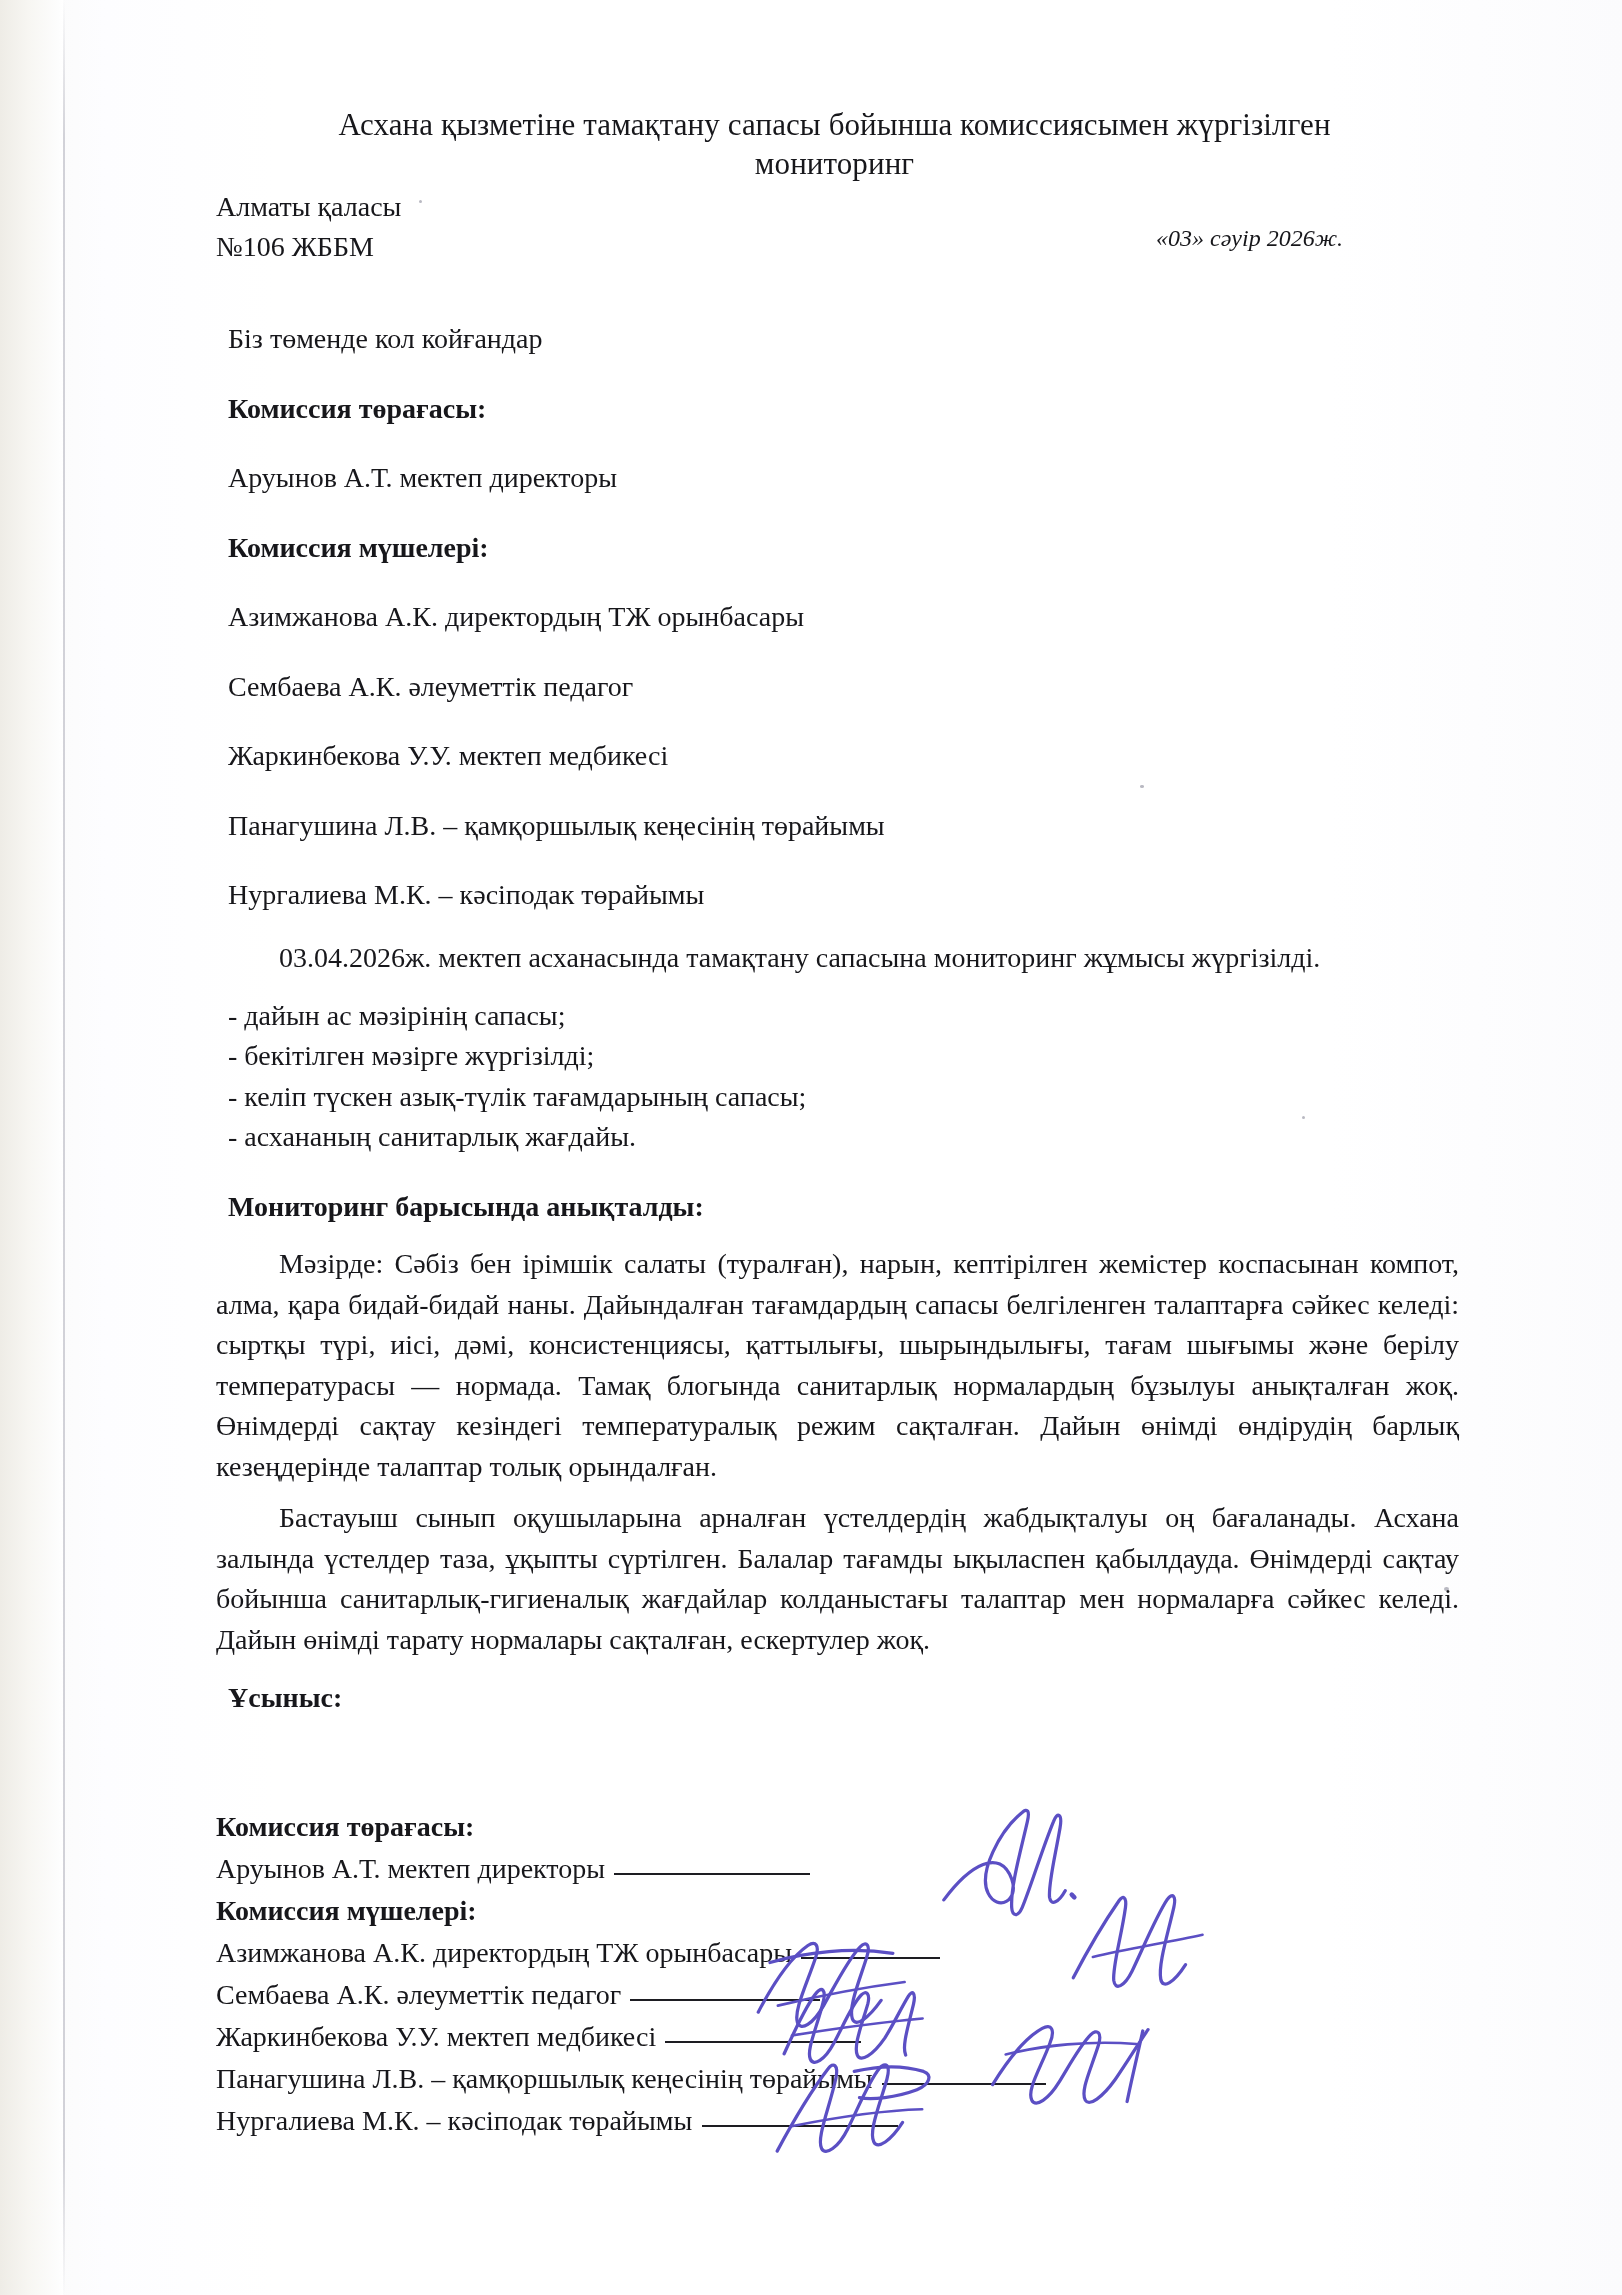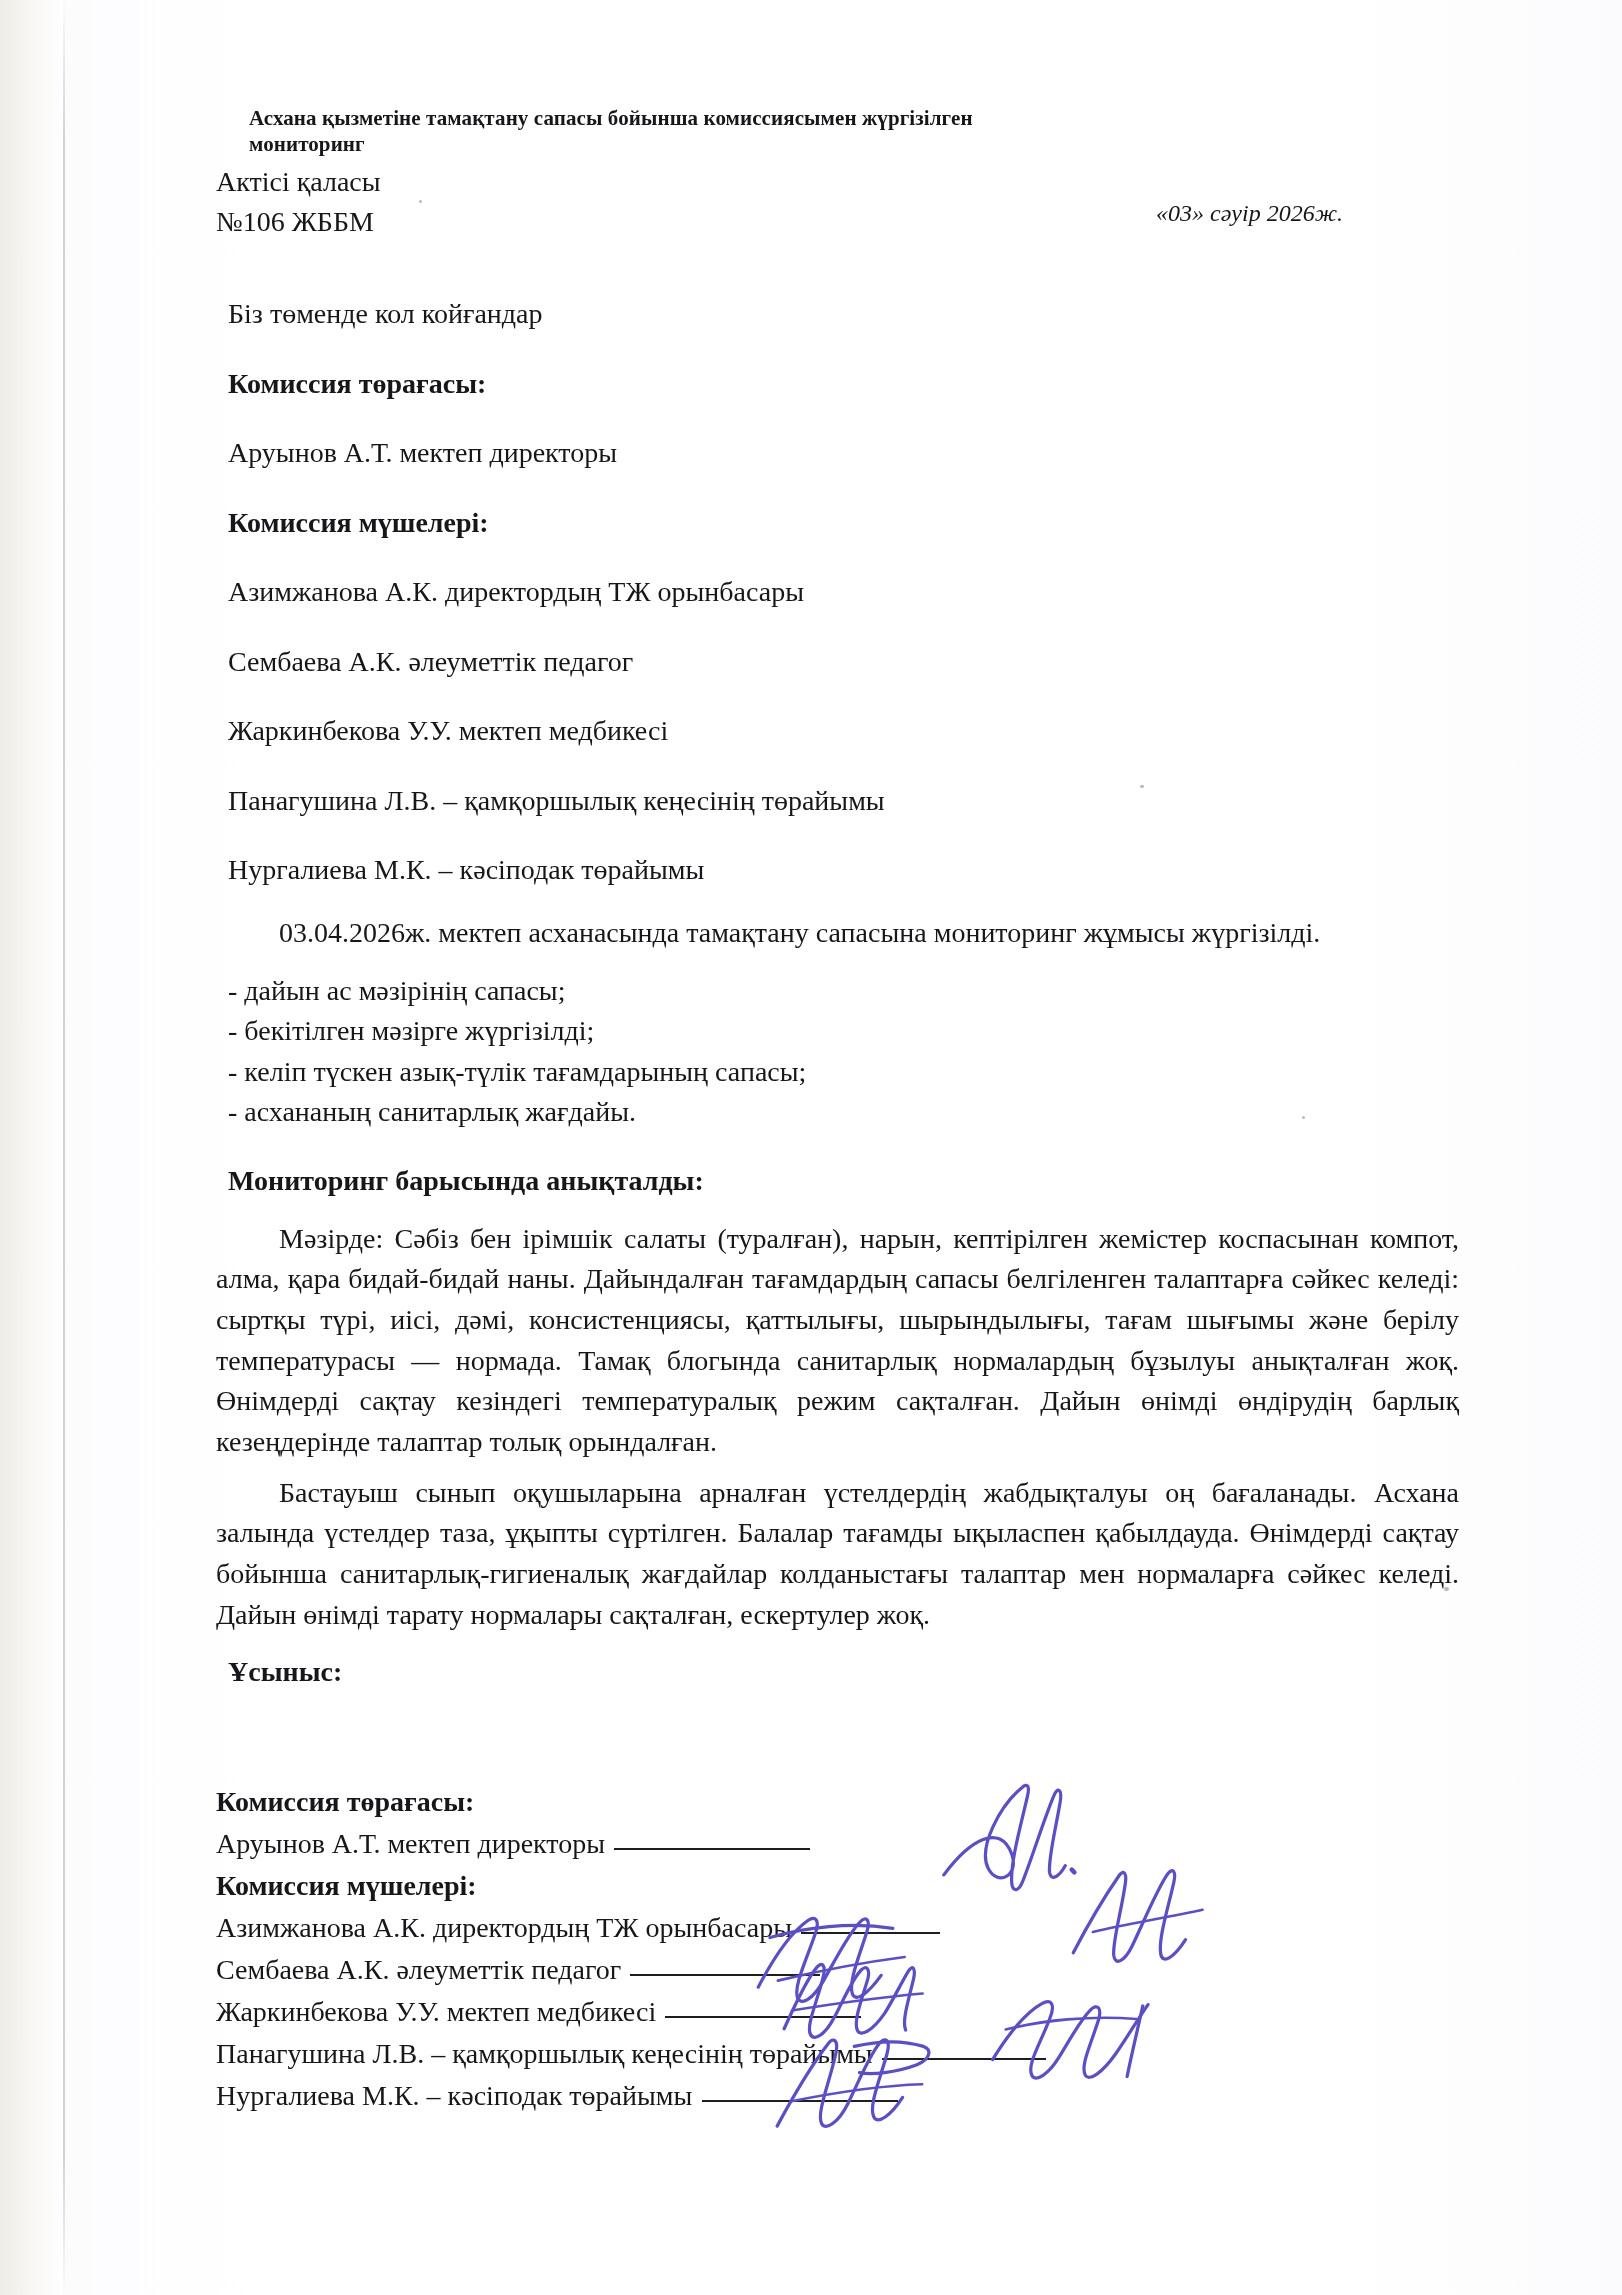--- a/index.html
+++ b/index.html
@@ -42,23 +42,24 @@
   }
 
   .content {
     position: absolute;
     left: 216px;
     top: 105px;
     width: 1243px;
   }
 
   .doc-title {
-    font-weight: bold;
-    font-size: 21px;
+    font-weight: normal;
+    font-size: 31px;
     line-height: 1.26;
+    text-align: center;
     letter-spacing: 0.1px;
     margin: 0 0 3.9px 0;
     padding: 0 39px 0 33px;
   }
   .doc-title .ln { display: block; }
   .doc-subtitle {
     font-weight: bold;
     font-size: 29.4px;
     text-align: center;
     margin: 0 0 41px 0;
@@ -168,21 +169,21 @@
   <div class="speck" style="left:1444px;top:1587px;width:4.6px;height:3.9px;"></div>
 
   <div class="content">
 
     <h1 class="doc-title">
       <span class="ln">Асхана қызметіне тамақтану сапасы бойынша комиссиясымен жүргізілген</span>
       <span class="ln">мониторинг</span>
     </h1>
 
     <div class="meta-row">
-      <span class="meta-left">Актісі қаласы</span>
+      <span class="meta-left">Алматы қаласы</span>
       <span class="meta-left">№106 ЖББМ</span>
       <span class="meta-date">«03» сәуір 2026ж.</span>
     </div>
 
     <div class="gap-a"></div>
 
     <p class="line">Біз төменде кол койғандар</p>
     <div class="sp-8"></div>
     <p class="line bold">Комиссия төрағасы:</p>
     <div class="sp-8"></div>

